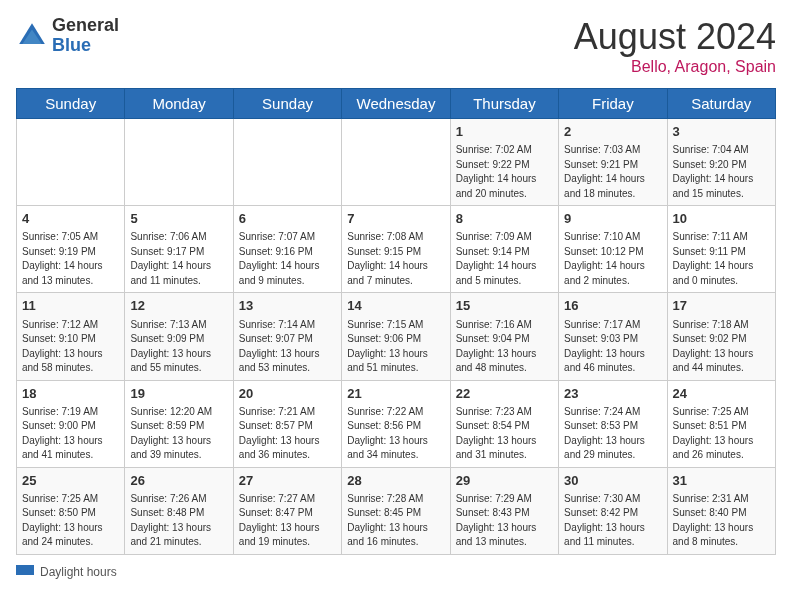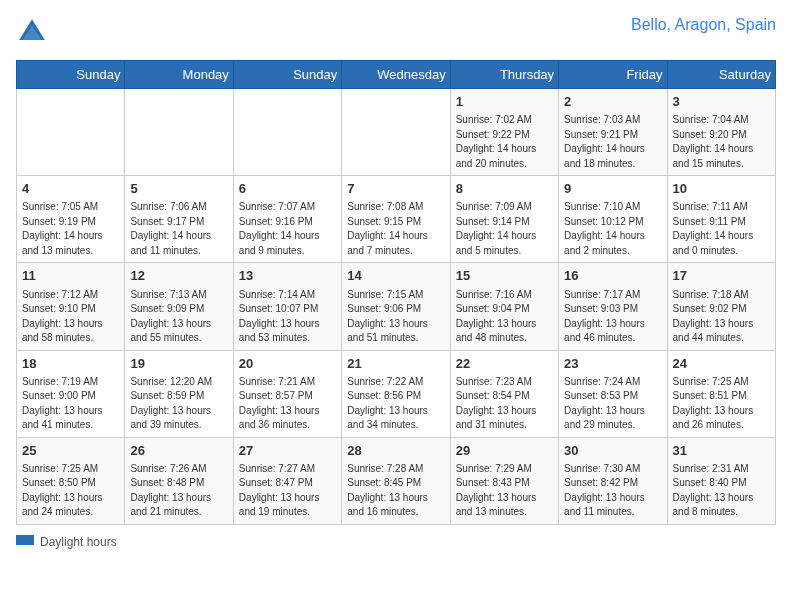--- a/index.html
+++ b/index.html
@@ -35,34 +35,34 @@
     .title-section {
       text-align: right;
     }
     .month-year {
       font-size: 36px;
       font-weight: normal;
       color: #333;
     }
     .location {
       font-size: 16px;
-      color: #3b82f6;
+      color: #be185d;
       text-align: right;
     }
     .calendar-table {
       width: 100%;
       border-collapse: collapse;
       font-size: 11px;
     }
     .calendar-table thead tr th {
       background-color: #2a6db5;
       color: #fff;
       padding: 6px 4px;
-      text-align: right;
-      font-size: 13px;
+      text-align: center;
+      font-size: 15px;
       font-weight: normal;
       border: 1px solid #1a5a9a;
     }
     .calendar-table tbody tr td {
       border: 1px solid #ccc;
       vertical-align: top;
       padding: 4px 5px;
       min-height: 80px;
       height: 85px;
       width: calc(100% / 7);
@@ -106,22 +106,27 @@
   </style>
 </head>
 <body>
 
 <div class="header-section">
   <div class="logo">
     <svg class="logo-icon" viewBox="0 0 40 40" xmlns="http://www.w3.org/2000/svg">
       <polygon points="20,4 36,30 4,30" fill="#2a6db5"></polygon>
       <polygon points="20,12 32,30 8,30" fill="#5a9fd4" opacity="0.5"></polygon>
     </svg>
+    <div class="logo-text">
+      <span class="general">General</span><br>
+      <span class="blue">Blue</span>
+    </div>
   </div>
   <div class="title-section">
+    <div class="month-year">August 2024</div>
     <div class="location">Bello, Aragon, Spain</div>
   </div>
 </div>
 
 <table class="calendar-table">
   <thead>
     <tr>
       <th>Sunday</th>
       <th>Monday</th>
       <th>Sunday</th>
@@ -221,21 +226,21 @@
         <td>
           <span class="day-number">12</span>
           <div class="day-info">Sunrise: 7:13 AM
 Sunset: 9:09 PM
 Daylight: 13 hours
 and 55 minutes.</div>
         </td>
         <td>
           <span class="day-number">13</span>
           <div class="day-info">Sunrise: 7:14 AM
-Sunset: 10:07 PM
+Sunset: 9:07 PM
 Daylight: 13 hours
 and 53 minutes.</div>
         </td>
         <td>
           <span class="day-number">14</span>
           <div class="day-info">Sunrise: 7:15 AM
 Sunset: 9:06 PM
 Daylight: 13 hours
 and 51 minutes.</div>
         </td>

